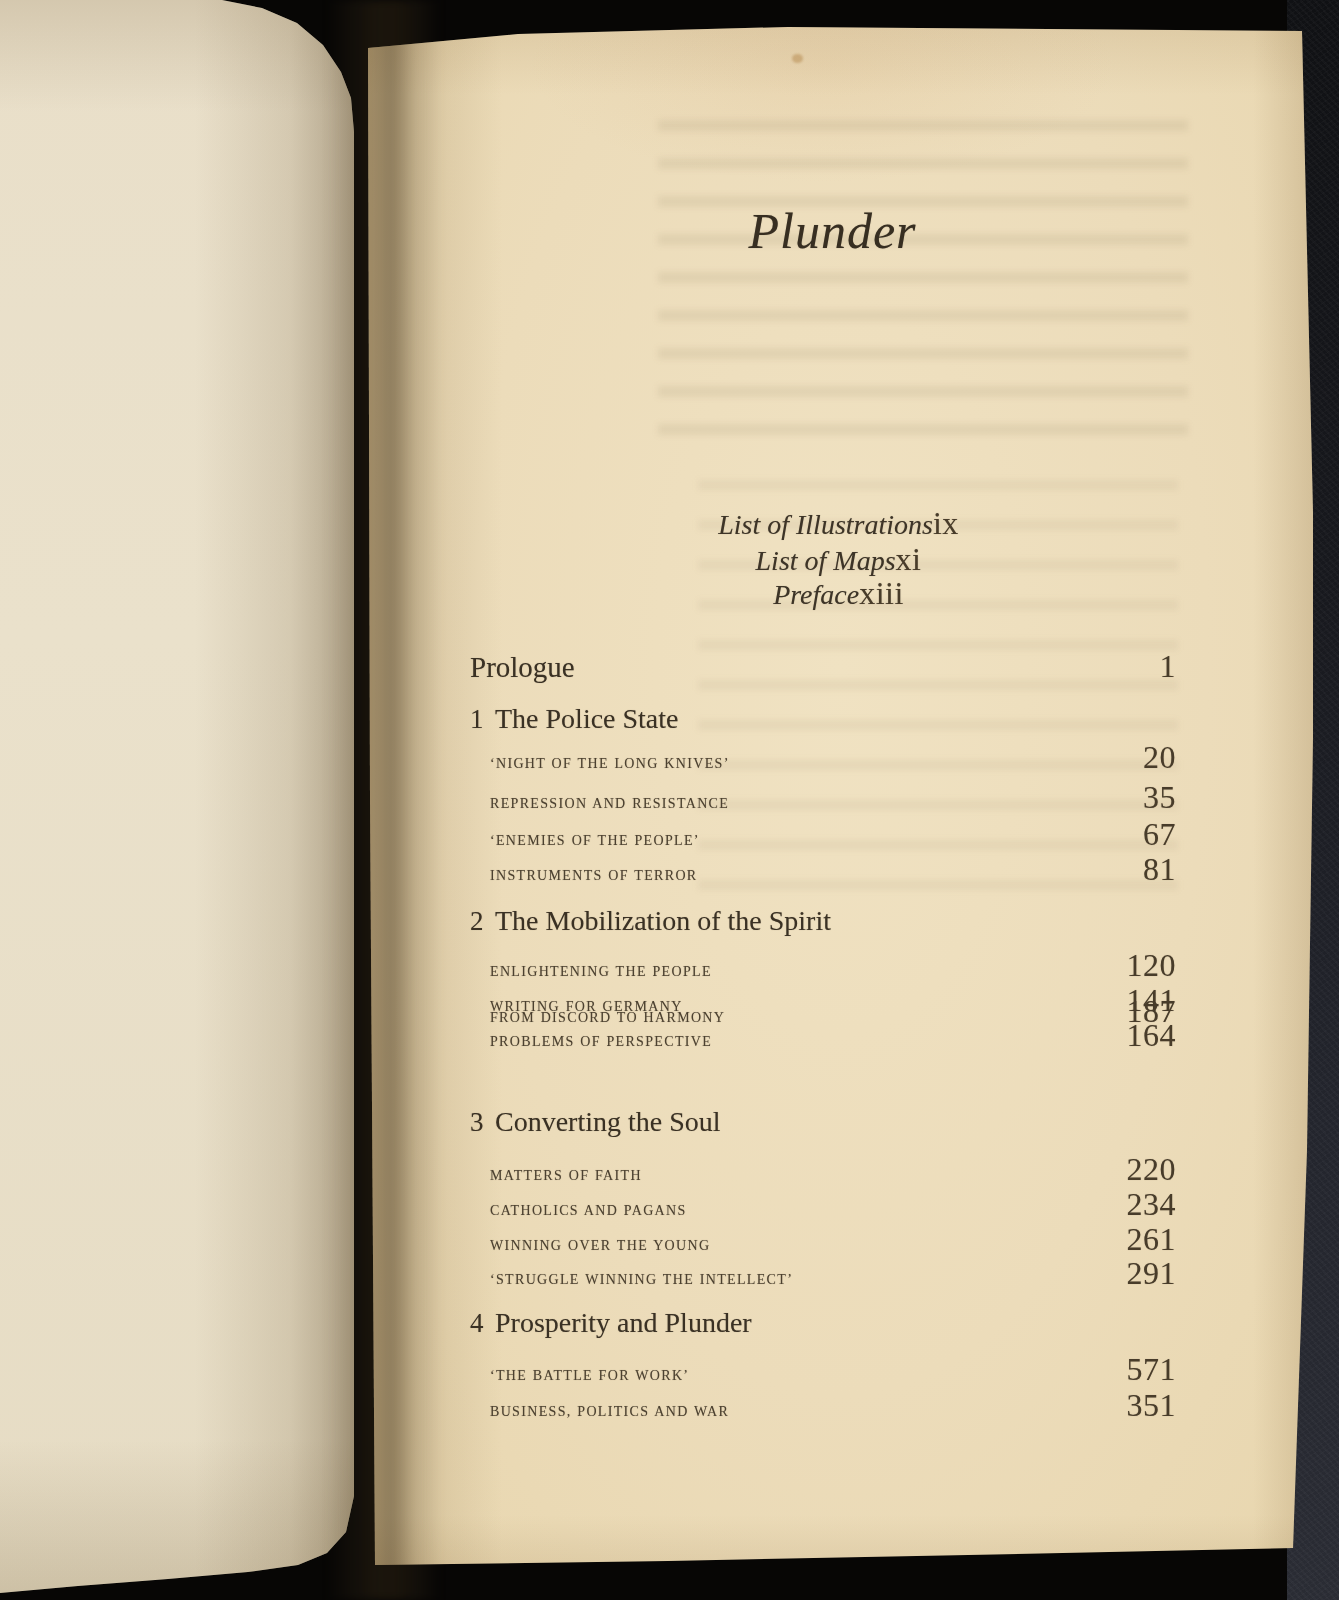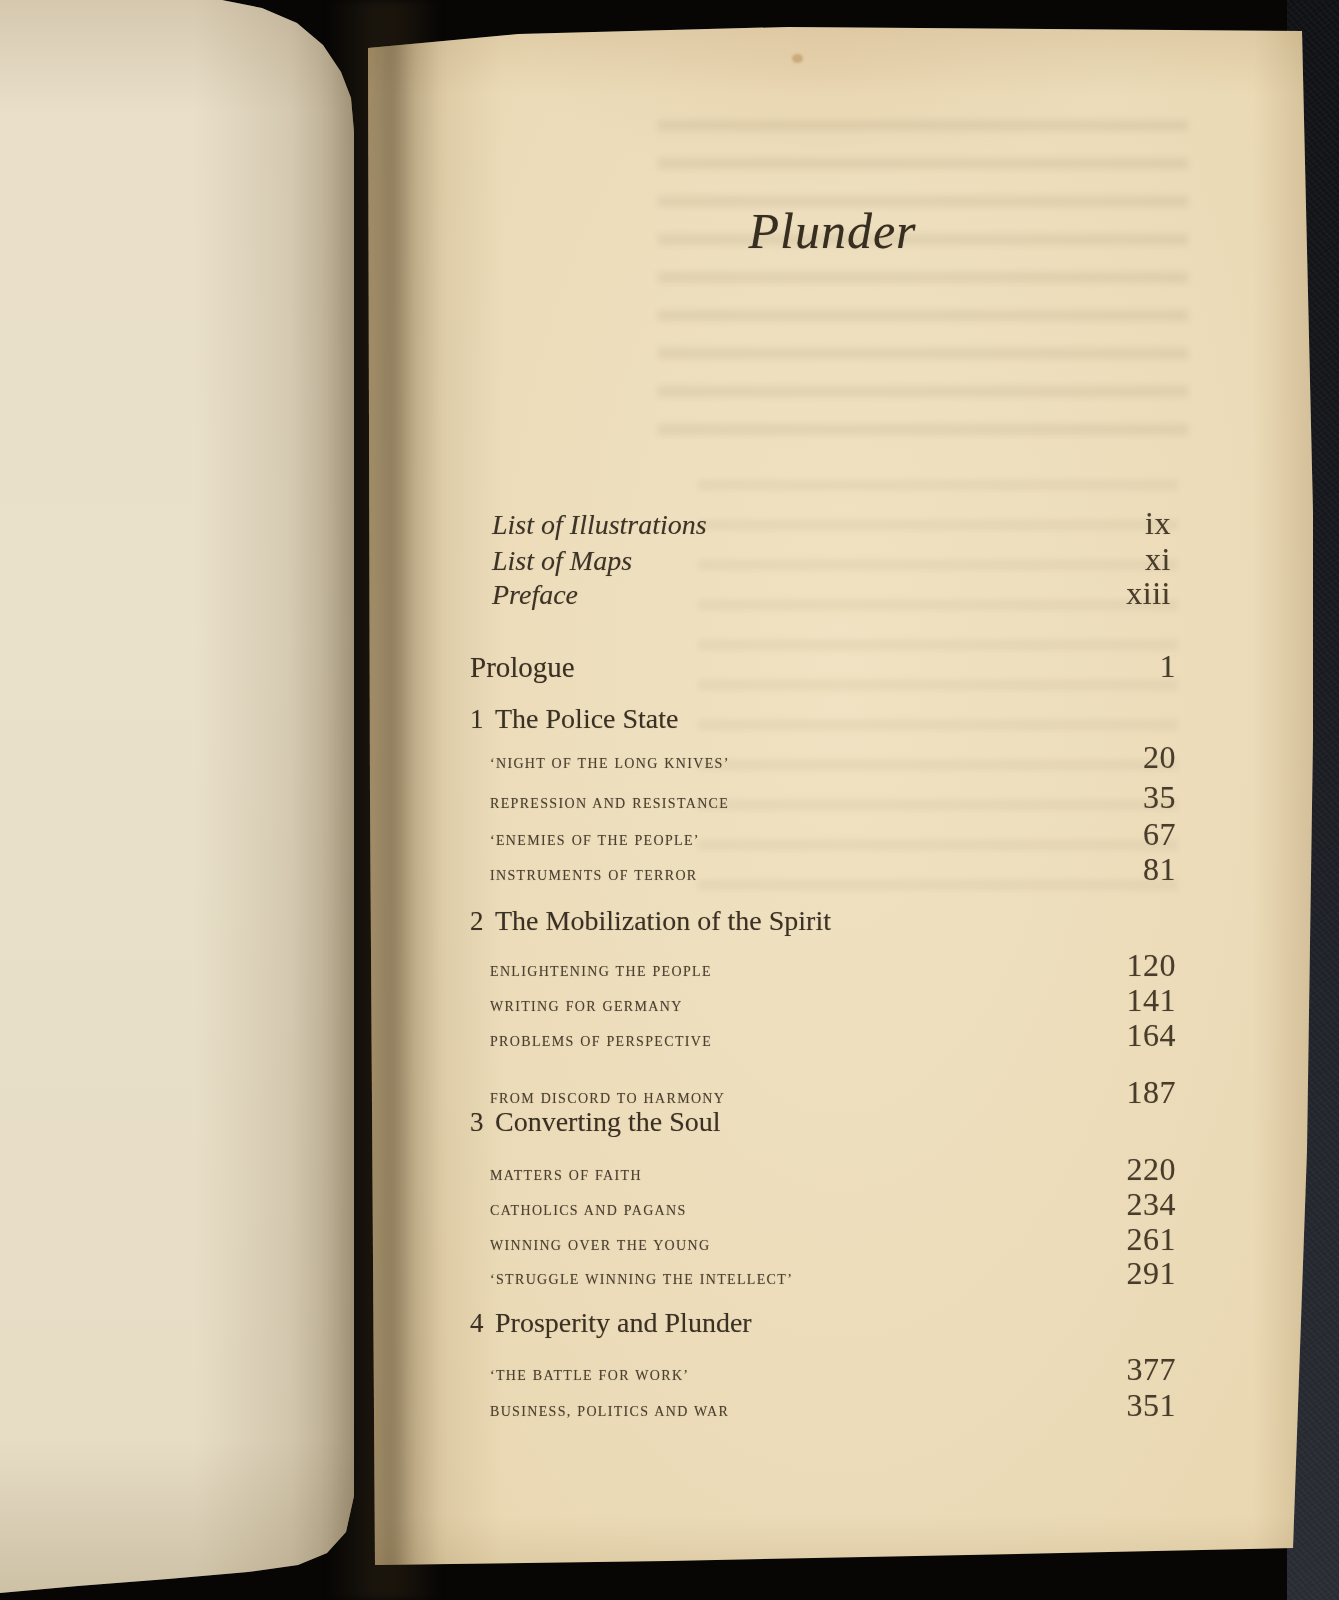--- a/index.html
+++ b/index.html
@@ -126,21 +126,21 @@
   }
   .row .pagenum {
     font-size: 32px;
     line-height: 1;
     color: #483c2a;
     letter-spacing: 0.5px;
     text-shadow: 0 0 1px rgba(72,60,42,0.3);
     white-space: nowrap;
   }
 
-  .row.fm { left: 124px; width: 679px; }
+  .row.fm { left: 131px; width: 679px; justify-content: center; }
   .fm-label {
     font-style: italic;
     font-size: 28px;
     line-height: 1.25;
     color: #3d3427;
     text-shadow: 0 0 1px rgba(61,52,39,0.3);
     white-space: nowrap;
   }
 
   .row.plain { left: 102px; width: 706px; }
@@ -243,21 +243,21 @@
       <span class="pagenum">120</span>
     </div>
     <div class="row sec" style="top:984px">
       <span class="sec-label">WRITING FOR GERMANY</span>
       <span class="pagenum">141</span>
     </div>
     <div class="row sec" style="top:1019px">
       <span class="sec-label">PROBLEMS OF PERSPECTIVE</span>
       <span class="pagenum">164</span>
     </div>
-    <div class="row sec" style="top:1076px">
+    <div class="row sec" style="top:995px">
       <span class="sec-label">FROM DISCORD TO HARMONY</span>
       <span class="pagenum">187</span>
     </div>
 
     <div class="row ch" style="top:1105px">
       <span class="ch-num">3</span>
       <span class="ch-title">Converting the Soul</span>
     </div>
     <div class="row sec" style="top:1153px">
       <span class="sec-label">MATTERS OF FAITH</span>
@@ -275,21 +275,21 @@
       <span class="sec-label">‘STRUGGLE WINNING THE INTELLECT’</span>
       <span class="pagenum">291</span>
     </div>
 
     <div class="row ch" style="top:1306px">
       <span class="ch-num">4</span>
       <span class="ch-title">Prosperity and Plunder</span>
     </div>
     <div class="row sec" style="top:1353px">
       <span class="sec-label">‘THE BATTLE FOR WORK’</span>
-      <span class="pagenum">377</span>
+      <span class="pagenum">571</span>
     </div>
     <div class="row sec" style="top:1389px">
       <span class="sec-label">BUSINESS, POLITICS AND WAR</span>
       <span class="pagenum">351</span>
     </div>
   </div>
 
   <div class="gutter-shadow"></div>
 </div>
 

